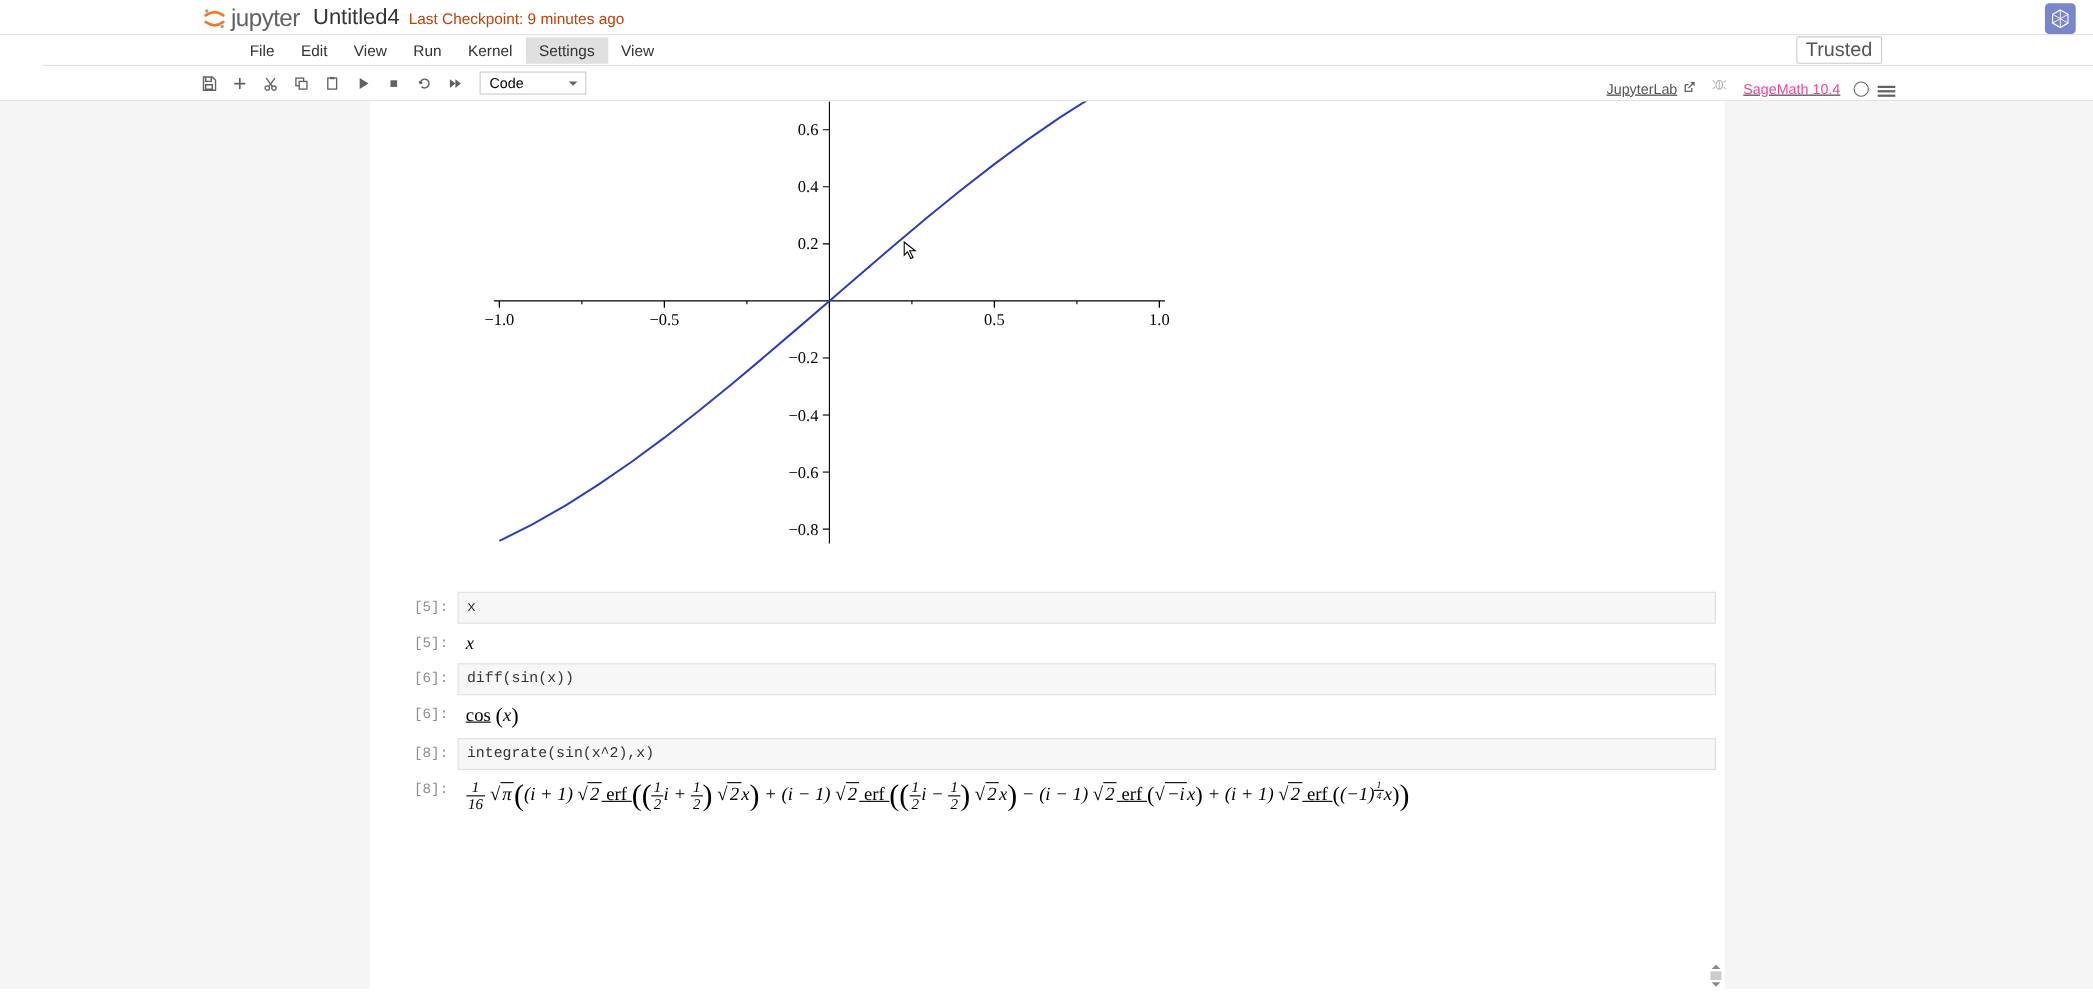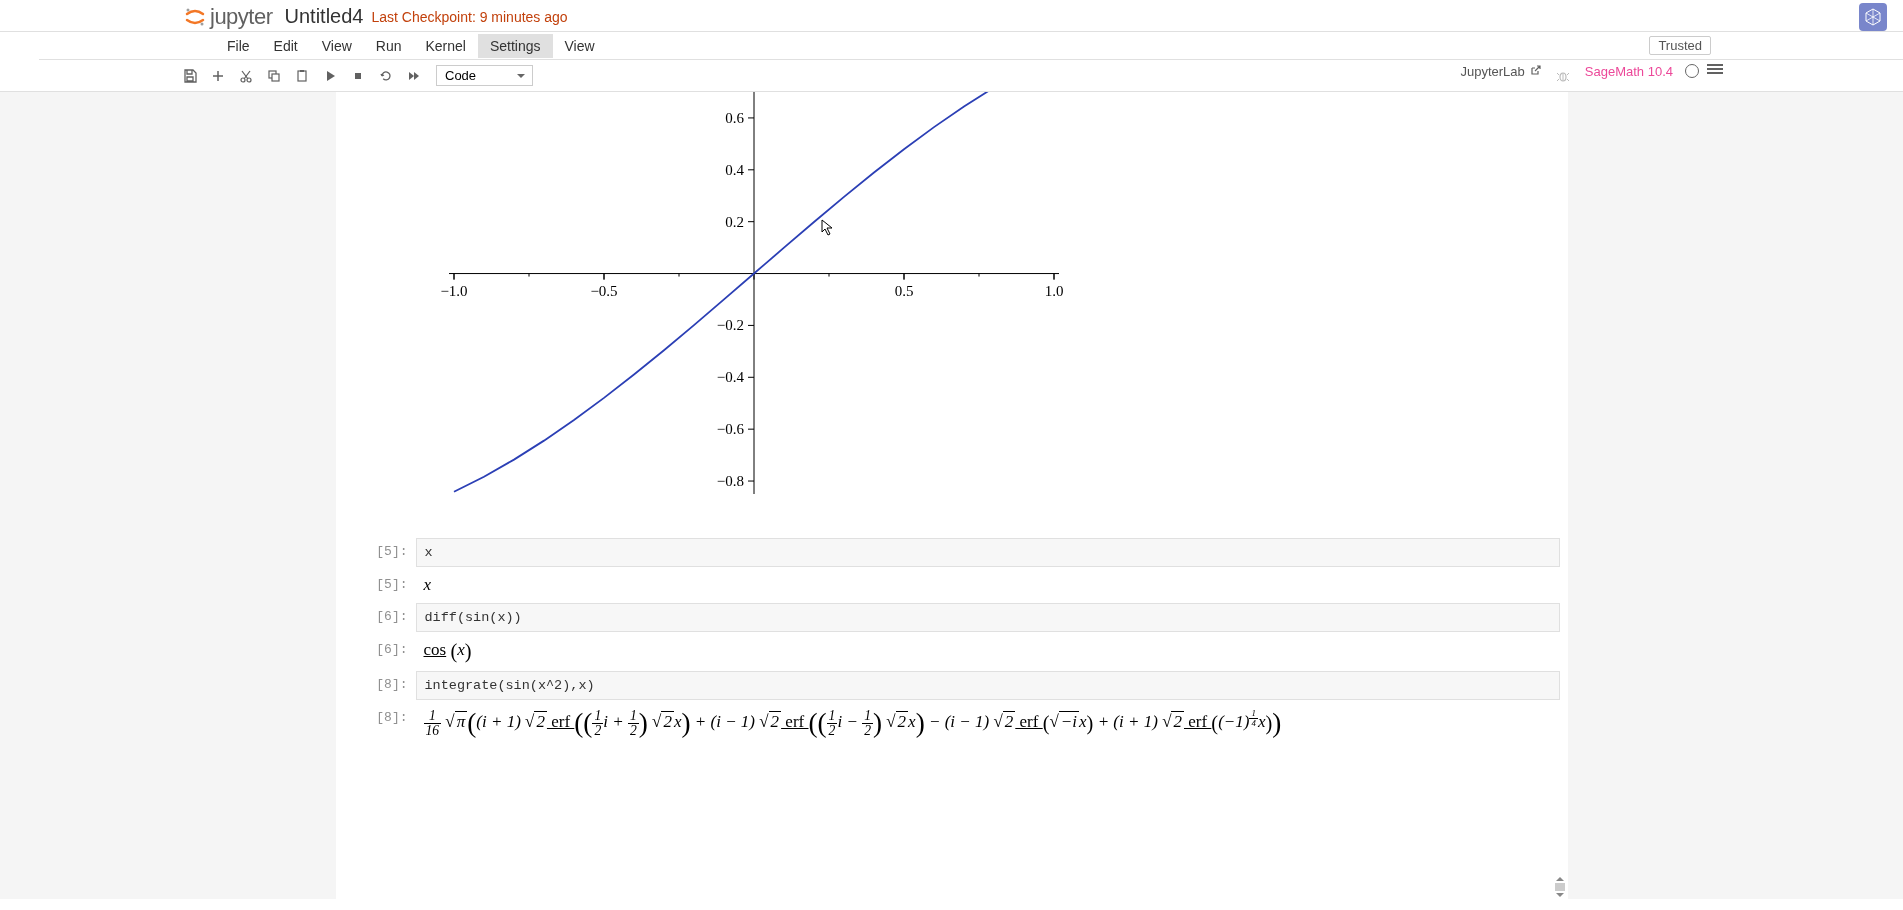--- a/index.html
+++ b/index.html
@@ -6,27 +6,27 @@
 body { font-family: -apple-system, BlinkMacSystemFont, "Segoe UI", Helvetica, Arial, sans-serif; font-size: 14px; color: #333; background: #fff; overflow: hidden; }
 .header { display: flex; align-items: center; padding: 6px 16px 4px 184px; border-bottom: 1px solid #e0e0e0; height: 32px; }
 .logo { display: inline-flex; align-items: center; margin-right: 12px; }
 .logo-text { font-size: 22px; color: #616161; letter-spacing: -0.5px; margin-left: 4px; font-weight: 400; }
 .title { font-size: 20px; color: #333; margin-right: 8px; }
 .checkpoint { font-size: 14px; color: #c2410c; }
 .sage-icon { margin-left: auto; width: 28px; height: 28px; background: #7986cb; border-radius: 4px; display: flex; align-items: center; justify-content: center; }
 .menubar { display: flex; align-items: center; padding: 0 0 0 176px; border-bottom: 1px solid #e0e0e0; height: 28px; margin-left: 39px; }
 .menu-item { padding: 4px 12px; font-size: 14px; color: #333; cursor: pointer; }
 .menu-item.active { background: #e0e0e0; }
-.trusted { margin-left: auto; margin-right: 192px; font-size: 13px; color: #555; border: 1px solid #ccc; padding: 1px 8px; border-radius: 2px; }
+.trusted { margin-left: auto; margin-right: 192px; font-size: 18px; color: #555; border: 1px solid #ccc; padding: 1px 8px; border-radius: 2px; }
 .toolbar { display: flex; align-items: center; padding: 4px 0 4px 176px; border-bottom: 1px solid #e0e0e0; height: 32px; background: #fff; }
 .tool-btn { width: 28px; height: 24px; display: flex; align-items: center; justify-content: center; color: #616161; cursor: pointer; font-size: 14px; }
 .celltype-select { margin-left: 8px; padding: 2px 24px 2px 8px; font-size: 13px; border: 0.5px solid #ccc; background: #fff; appearance: none; width: 97px; position: relative; }
 .select-wrapper { position: relative; }
 .select-wrapper::after { content: ''; position: absolute; right: 8px; top: 50%; transform: translateY(-50%); border-left: 4px solid transparent; border-right: 4px solid transparent; border-top: 4px solid #666; pointer-events: none; }
-.toolbar-right { margin-left: auto; display: flex; align-items: flex-start; margin-right: 180px; gap: 8px; }
+.toolbar-right { margin-left: auto; display: flex; align-items: flex-end; margin-right: 180px; gap: 8px; text-decoration: underline; }
 .jl-link { font-size: 13px; color: #555; display: flex; align-items: center; gap: 4px; }
 .kernel-name { font-size: 13px; color: #ec4899; padding-right: 4px; }
 .kernel-indicator { width: 14px; height: 14px; border: 1.3px solid #666; border-radius: 50%; }
 .hamburger { width: 16px; display: flex; flex-direction: column; gap: 2px; cursor: pointer; }
 .hamburger span { height: 2px; background: #616161; width: 100%; }
 .main { background: #f5f5f5; height: calc(910px - 103px); overflow-y: auto; position: relative; }
 .notebook { background: #fff; max-width: 1232px; margin: 0 auto; min-height: 100%; padding: 0 8px; position: relative; }
 .plot-area { padding: 0 0 30px 70px; }
 .plot-svg { display: block; }
 .cell { display: flex; margin: 4px 0; }

